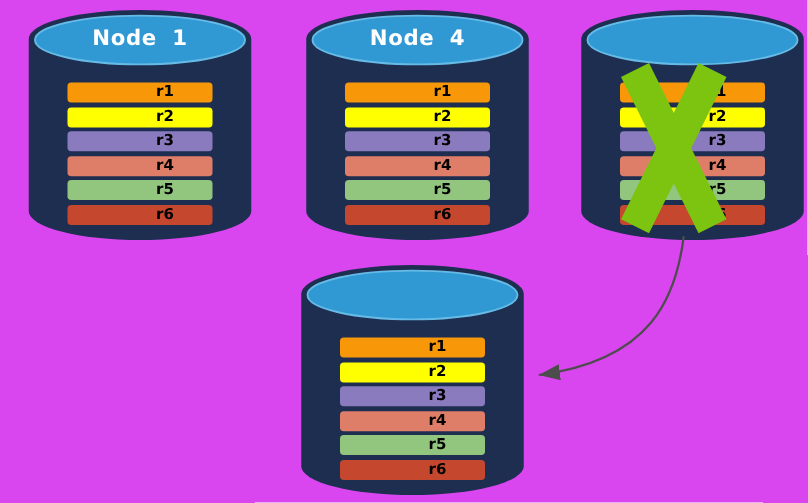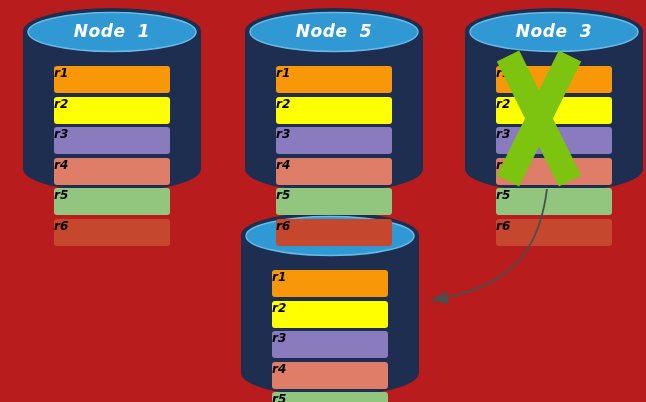--- a/index.html
+++ b/index.html
@@ -15,42 +15,43 @@
     position:absolute;top:13px;left:0;width:100%;height:22px;
     text-align:center;font-size:17px;font-weight:bold;
     word-spacing:6px;letter-spacing:0.5px;
     color:#fff;z-index:2;
   }
   .rows{
     position:absolute;left:31px;top:58px;width:116px;
     display:flex;flex-direction:column;gap:3.5px;z-index:2;
   }
   .row{
-    height:27px;border-radius:3px;
-    text-align:left;font-size:12px;font-weight:bold;line-height:14px;
+    height:16px;border-radius:3px;
+    text-align:center;font-size:12px;font-weight:bold;line-height:14px;
     color:#000;
+    padding-left:40px;
   }
   .cross{
     position:absolute;left:29px;top:41px;width:90px;height:139px;
     z-index:3;overflow:visible;
   }
   .arrow-layer{
     position:absolute;inset:0;width:646px;height:402px;
     z-index:4;pointer-events:none;
   }
   
   .pos-n1{left:23px;top:8px;}
   .pos-n2{left:245px;top:8px;}
   .pos-n3{left:465px;top:8px;}
   .pos-n4{left:241px;top:212px;}
 </style>
 </head>
 <body>
 
-<div class="canvas" style="background-color: #b91c1c; font-style: italic;">
+<div class="canvas" style="background-color: #d946ef;">
 
   <div class="node pos-n1">
     <svg class="cyl" viewBox="0 0 178 184" preserveAspectRatio="none">
       <path d="M0,23 L0,161 A89,23 0 0 0 178,161 L178,23 A89,23 0 0 0 0,23 Z" style="fill: rgb(30, 46, 80);"></path>
       <ellipse cx="89" cy="24" rx="84" ry="19.5" stroke-width="1.5" stroke="#66BAE6" style="fill: rgb(48, 153, 212);"></ellipse>
     </svg>
     <div class="node-title">Node 1</div>
     <div class="rows">
       <div class="row" style="background-color: rgb(248, 152, 8);">r1</div>
       <div class="row" style="background-color: rgb(255, 255, 0);">r2</div>
@@ -59,37 +60,36 @@
       <div class="row" style="background-color: rgb(146, 198, 126);">r5</div>
       <div class="row" style="background-color: rgb(196, 71, 46);">r6</div>
     </div>
   </div>
 
   <div class="node pos-n2">
     <svg class="cyl" viewBox="0 0 178 184" preserveAspectRatio="none">
       <path d="M0,23 L0,161 A89,23 0 0 0 178,161 L178,23 A89,23 0 0 0 0,23 Z" style="fill: rgb(30, 46, 80);"></path>
       <ellipse cx="89" cy="24" rx="84" ry="19.5" stroke-width="1.5" stroke="#66BAE6" style="fill: rgb(48, 153, 212);"></ellipse>
     </svg>
-    <div class="node-title">Node 5</div>
+    <div class="node-title">Node 4</div>
     <div class="rows">
       <div class="row" style="background-color: rgb(248, 152, 8);">r1</div>
       <div class="row" style="background-color: rgb(255, 255, 0);">r2</div>
       <div class="row" style="background-color: rgb(138, 123, 190);">r3</div>
       <div class="row" style="background-color: rgb(223, 126, 104);">r4</div>
       <div class="row" style="background-color: rgb(146, 198, 126);">r5</div>
       <div class="row" style="background-color: rgb(196, 71, 46);">r6</div>
     </div>
   </div>
 
   <div class="node pos-n3">
     <svg class="cyl" viewBox="0 0 178 184" preserveAspectRatio="none">
       <path d="M0,23 L0,161 A89,23 0 0 0 178,161 L178,23 A89,23 0 0 0 0,23 Z" style="fill: rgb(30, 46, 80);"></path>
       <ellipse cx="89" cy="24" rx="84" ry="19.5" stroke-width="1.5" stroke="#66BAE6" style="fill: rgb(48, 153, 212);"></ellipse>
     </svg>
-    <div class="node-title">Node 3</div>
     <div class="rows">
       <div class="row" style="background-color: rgb(248, 152, 8);">r1</div>
       <div class="row" style="background-color: rgb(255, 255, 0);">r2</div>
       <div class="row" style="background-color: rgb(138, 123, 190);">r3</div>
       <div class="row" style="background-color: rgb(223, 126, 104);">r4</div>
       <div class="row" style="background-color: rgb(146, 198, 126);">r5</div>
       <div class="row" style="background-color: rgb(196, 71, 46);">r6</div>
     </div>
     <svg class="cross" viewBox="0 0 90 139">
       <line x1="14" y1="7" x2="76" y2="132" stroke-width="25" stroke-linecap="butt" style="stroke: rgb(124, 196, 16);"></line>

